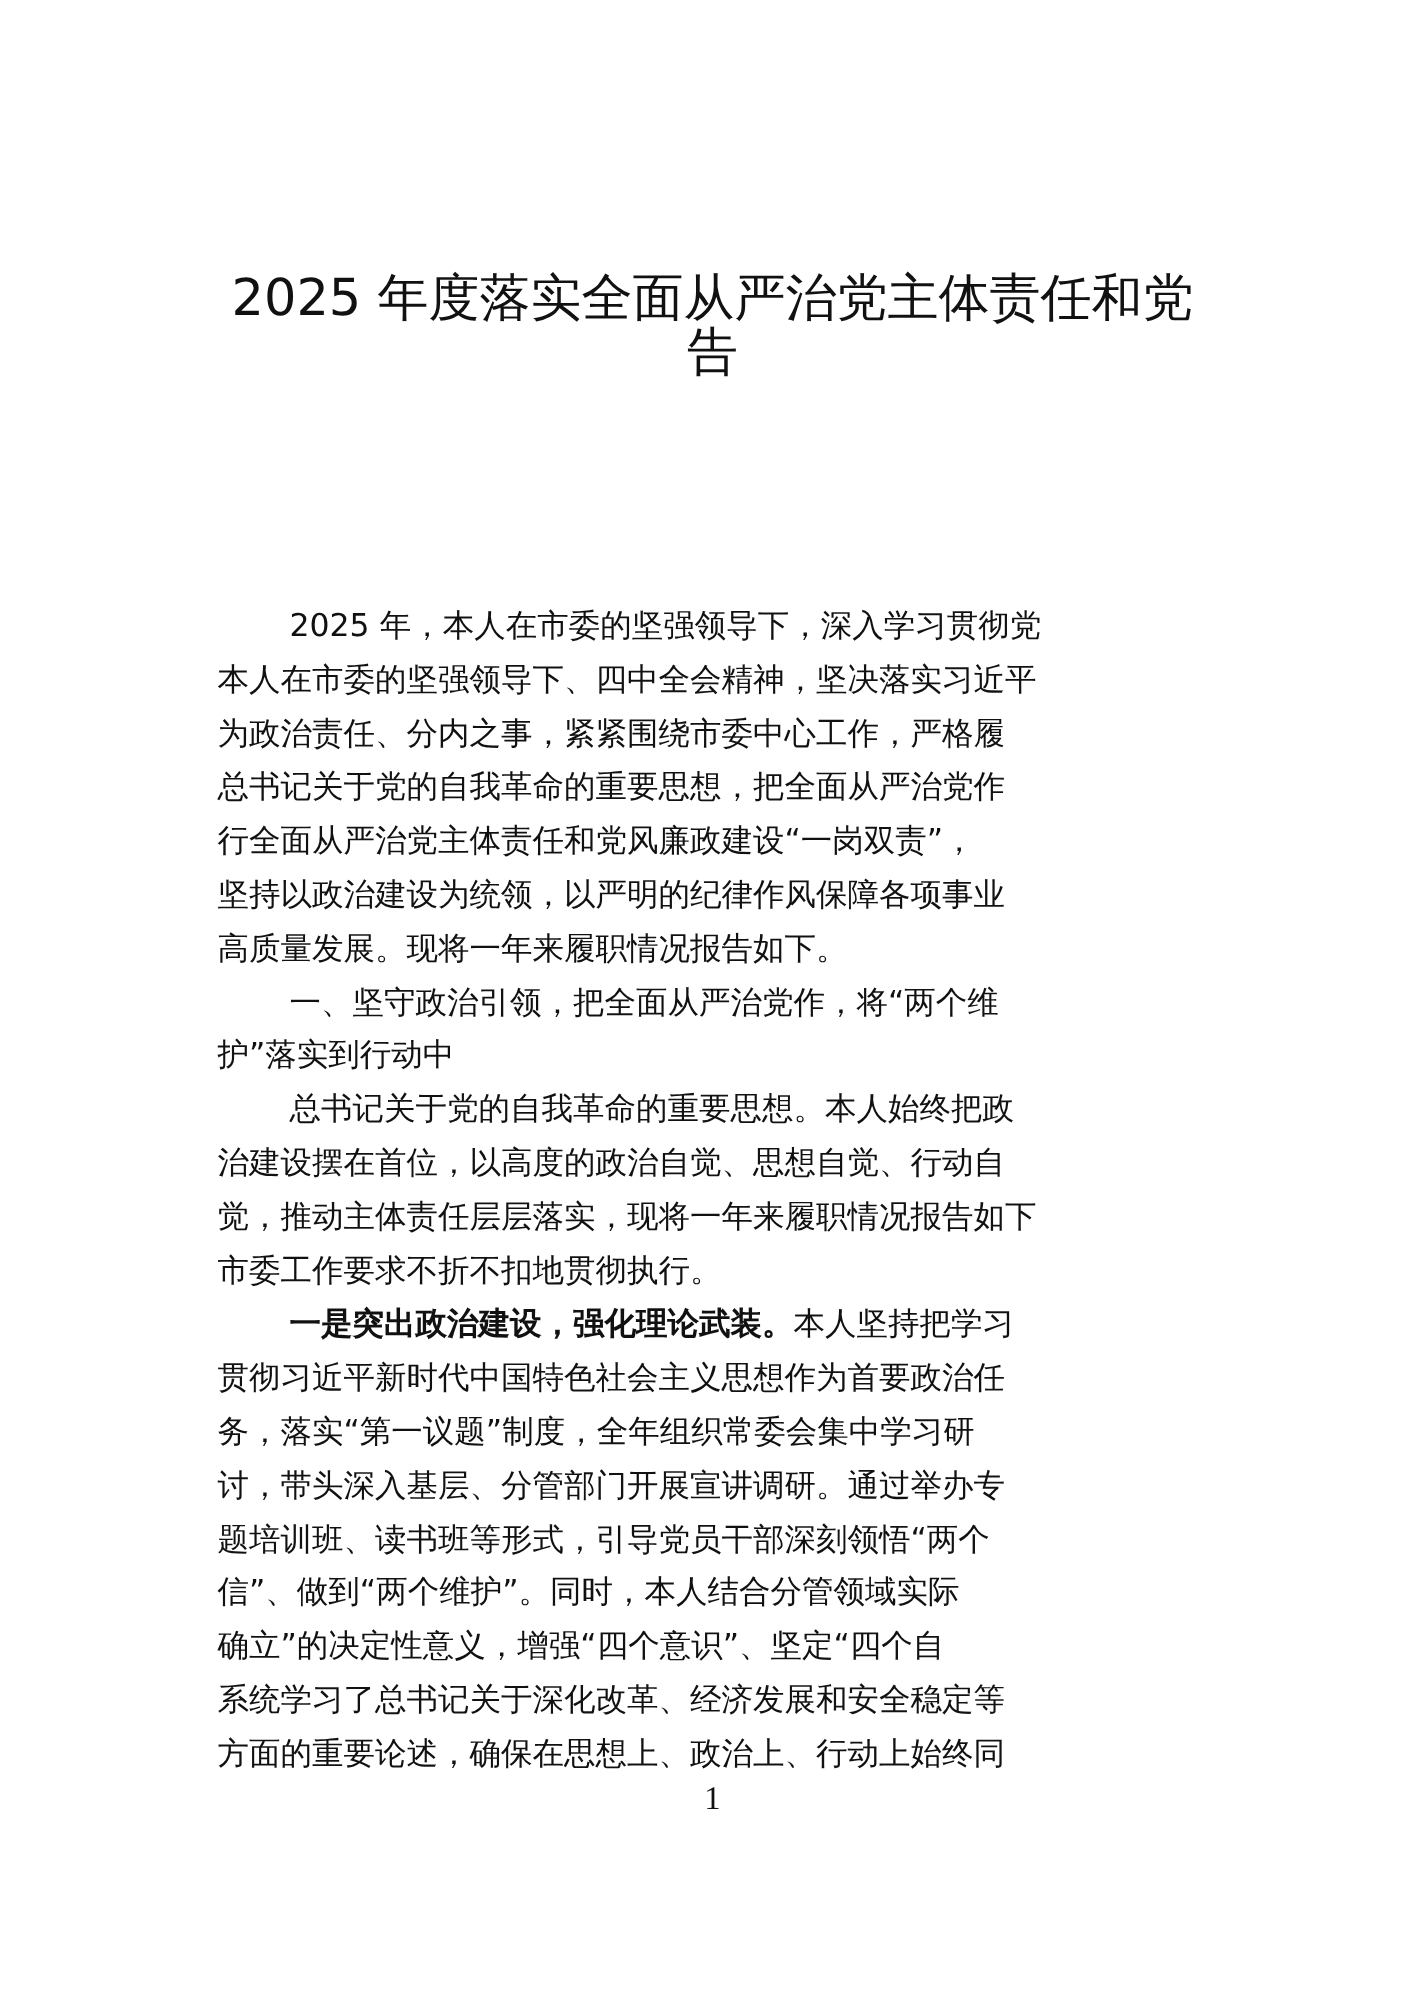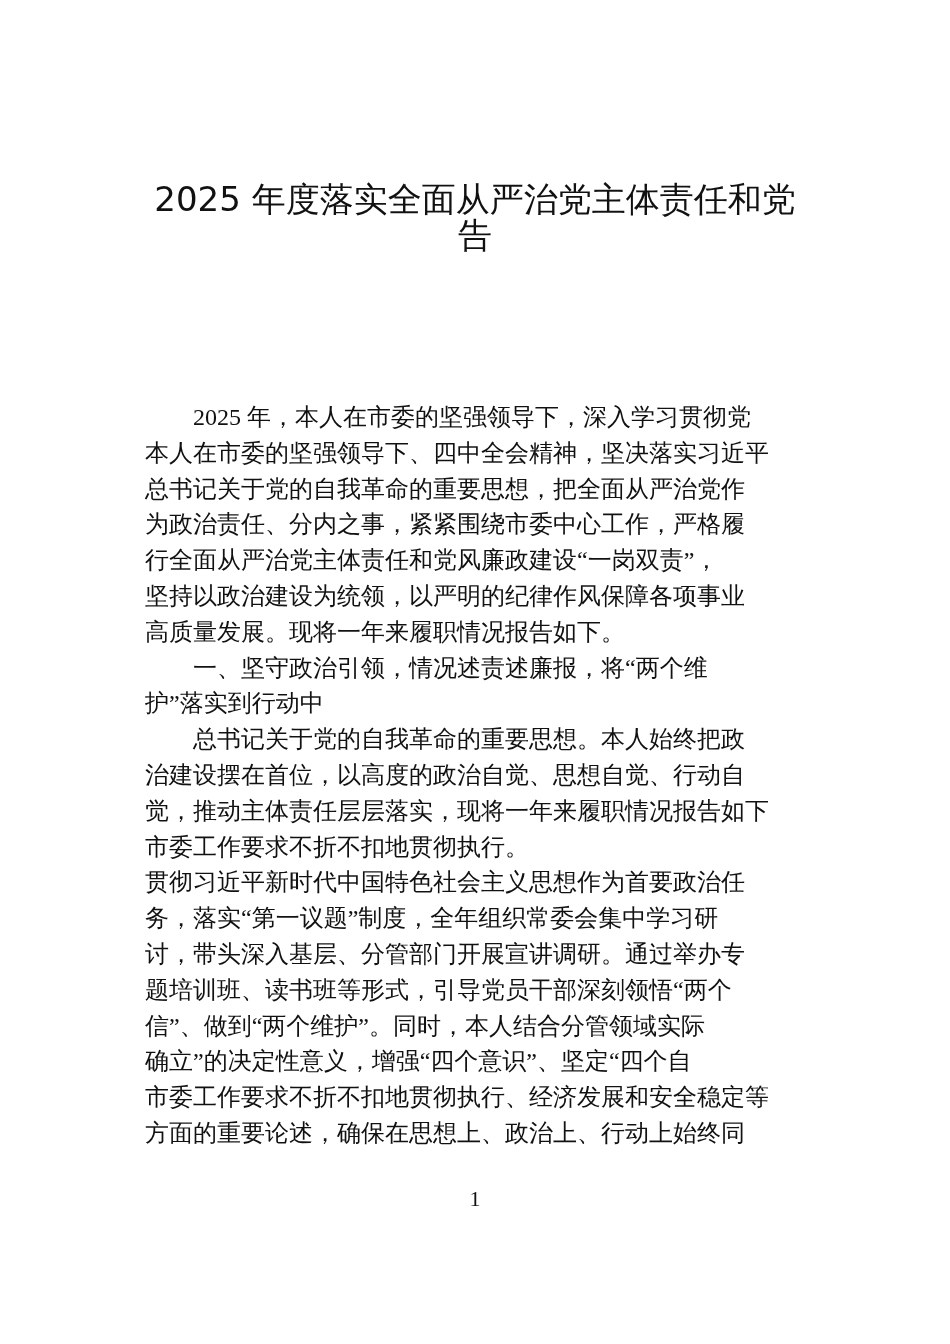--- a/index.html
+++ b/index.html
@@ -2,54 +2,55 @@
 <html><head>
 <meta charset="utf-8">
 <style>
   html, body { margin: 0; padding: 0; background: #ffffff; }
   body { width: 950px; height: 1344px; position: relative; overflow: hidden;
          font-family: "DejaVu Sans", "Liberation Sans", sans-serif; color: #111; }
   .page { position: absolute; left: 0; top: 0; width: 950px; height: 997px; background: #fff; }
   .title { position: absolute; left: 140px; top: 165px; width: 670px; text-align: center;
            font-size: 34px; line-height: 68px; letter-spacing: 0px; font-weight: normal; }
   .title .ln { display: block; white-space: nowrap; }
-  .body { position: absolute; left: 145px; top: 400px; width: 662px; font-size: 24px; line-height: 35.8px; font-family: Liberation Serif, serif; }
+  .body { position: absolute; left: 145px; top: 400px; width: 662px; font-size: 21px; line-height: 35.8px; }
   .ln { display: block; white-space: nowrap; height: 35.8px; }
   .indent { padding-left: 48px; }
   .bold { font-weight: bold; }
   .pagenum { position: absolute; left: 0; width: 950px; top: 1186px; text-align: center;
              font-family: "Liberation Serif", "DejaVu Serif", serif; font-size: 22px; }
 </style>
 </head>
 <body>
 
 <div class="page">
   <div class="title">
     <span class="ln">2025 年度落实全面从严治党主体责任和党</span>
     <span class="ln">告</span>
   </div>
 
   <div class="body" id="body">
       <span class="ln indent"><span>2025 年，本人在市委的坚强领导下，深入学习贯彻党</span></span>
       <span class="ln"><span>本人在市委的坚强领导下、四中全会精神，坚决落实习近平</span></span>
+      <span class="ln"><span>为政治责任、分内之事，紧紧围绕市委中心工作，严格履</span></span>
       <span class="ln"><span>总书记关于党的自我革命的重要思想，把全面从严治党作</span></span>
-      <span class="ln"><span>为政治责任、分内之事，紧紧围绕市委中心工作，严格履</span></span>
       <span class="ln"><span>行全面从严治党主体责任和党风廉政建设“一岗双责”，</span></span>
       <span class="ln"><span>坚持以政治建设为统领，以严明的纪律作风保障各项事业</span></span>
       <span class="ln"><span>高质量发展。现将一年来履职情况报告如下。</span></span>
-      <span class="ln indent"><span>一、坚守政治引领，情况述责述廉报，将“两个维</span></span>
+      <span class="ln indent"><span>一、坚守政治引领，把全面从严治党作，将“两个维</span></span>
       <span class="ln"><span>护”落实到行动中</span></span>
       <span class="ln indent"><span>总书记关于党的自我革命的重要思想。本人始终把政</span></span>
       <span class="ln"><span>治建设摆在首位，以高度的政治自觉、思想自觉、行动自</span></span>
       <span class="ln"><span>觉，推动主体责任层层落实，现将一年来履职情况报告如下</span></span>
       <span class="ln"><span>市委工作要求不折不扣地贯彻执行。</span></span>
+      <span class="ln indent"><span class="bold">一是突出政治建设，强化理论武装。</span><span>本人坚持把学习</span></span>
       <span class="ln"><span>贯彻习近平新时代中国特色社会主义思想作为首要政治任</span></span>
       <span class="ln"><span>务，落实“第一议题”制度，全年组织常委会集中学习研</span></span>
       <span class="ln"><span>讨，带头深入基层、分管部门开展宣讲调研。通过举办专</span></span>
       <span class="ln"><span>题培训班、读书班等形式，引导党员干部深刻领悟“两个</span></span>
       <span class="ln"><span>信”、做到“两个维护”。同时，本人结合分管领域实际</span></span>
       <span class="ln"><span>确立”的决定性意义，增强“四个意识”、坚定“四个自</span></span>
-      <span class="ln"><span>市委工作要求不折不扣地贯彻执行、经济发展和安全稳定等</span></span>
+      <span class="ln"><span>系统学习了总书记关于深化改革、经济发展和安全稳定等</span></span>
       <span class="ln"><span>方面的重要论述，确保在思想上、政治上、行动上始终同</span></span>
     </div>
 
   <div class="pagenum">1</div>
 </div>
 
 </body></html>

